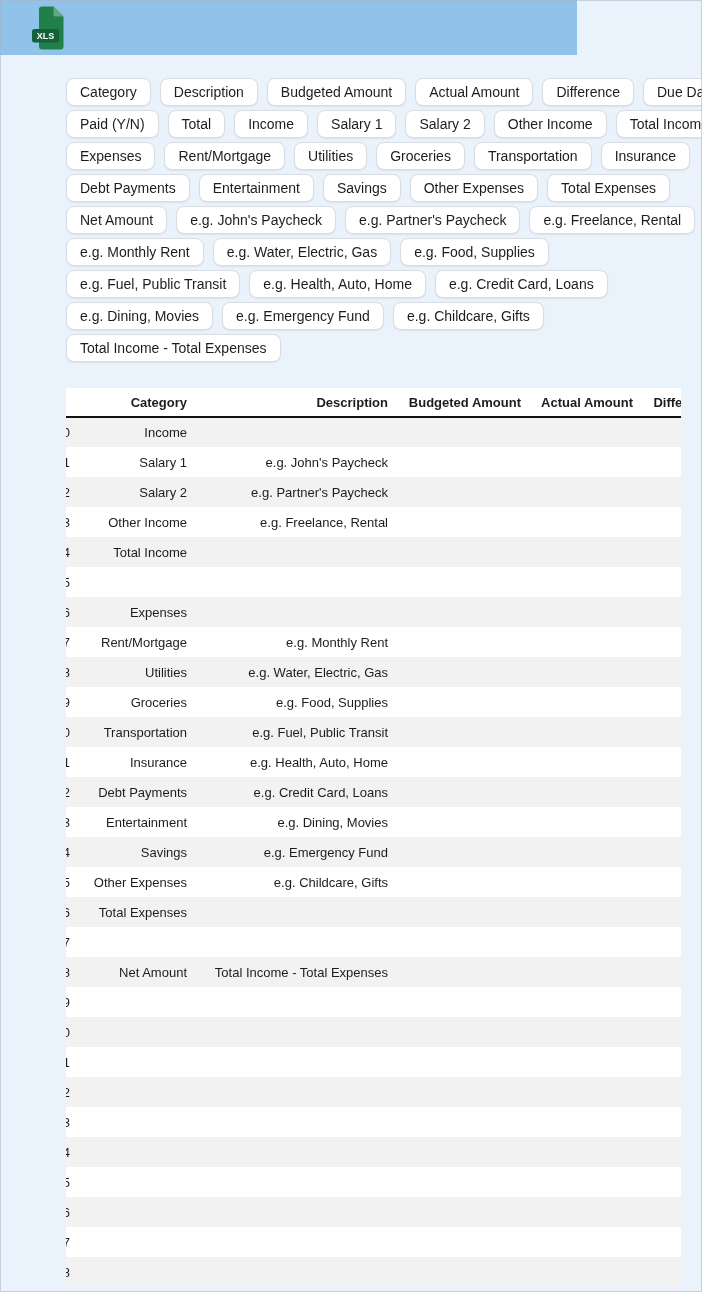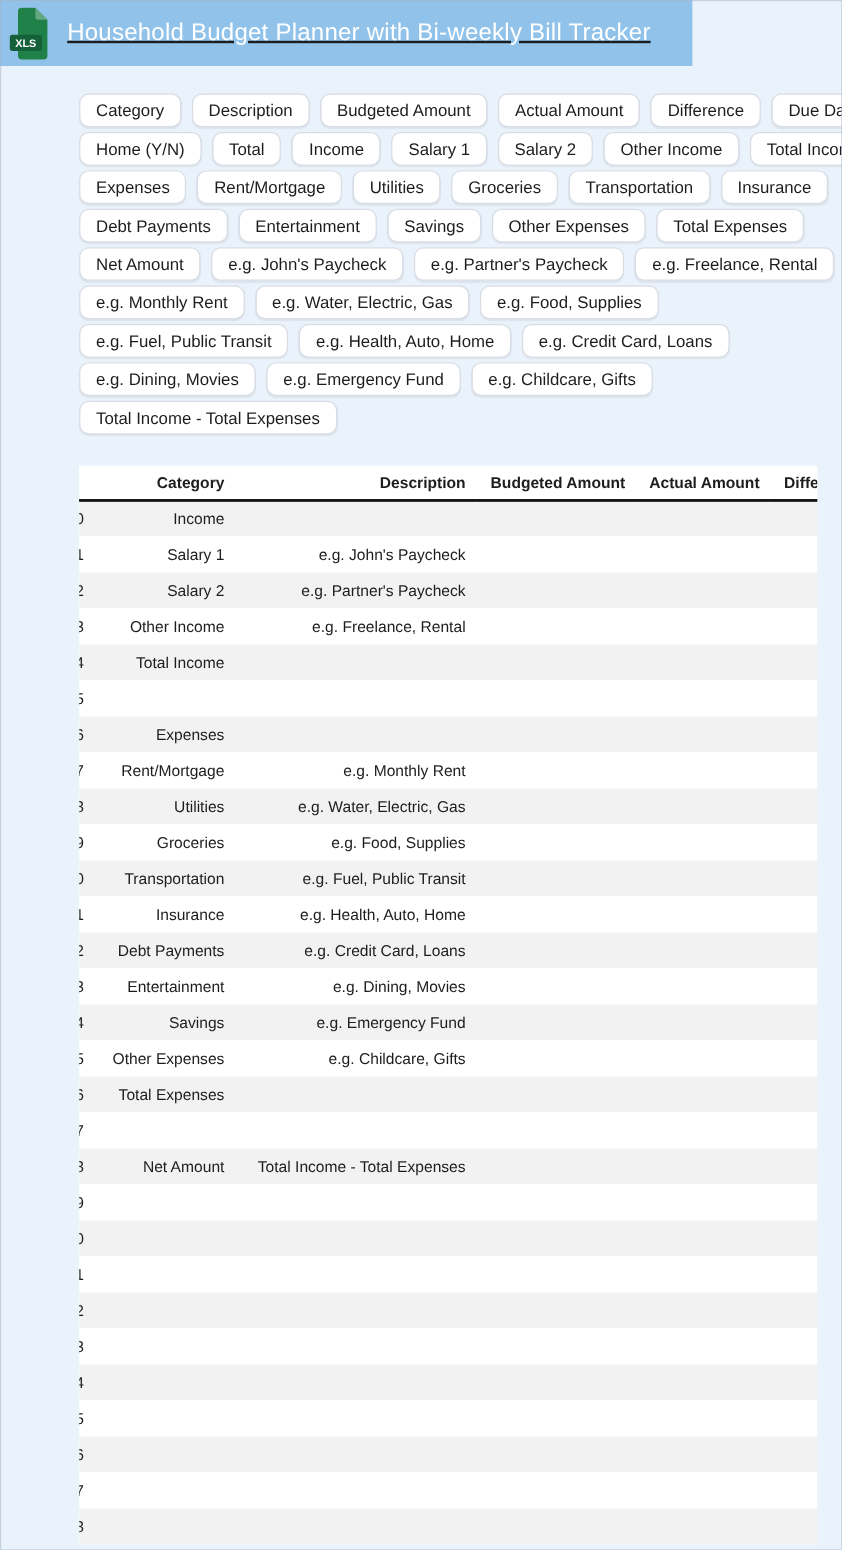--- a/index.html
+++ b/index.html
@@ -21,21 +21,21 @@
     overflow:hidden;
   }
   body::after{
     content:"";position:absolute;inset:0;pointer-events:none;
     box-shadow:inset 0 0 0 1px rgba(165,180,200,.55);
   }
   
   .titlebar{
     position:absolute;left:0;top:0;width:577px;height:55px;
     background:var(--header-bg,#90c2ea);
-    display:flex;align-items:center;padding-left:8px;text-decoration:underline;
+    display:flex;align-items:center;padding-left:32px;
   }
   .file-icon{width:32px;height:44px;flex:0 0 auto;display:block}
   .title{
     color:#ffffff;font-size:20px;font-weight:500;margin-left:16px;
     letter-spacing:.2px;white-space:nowrap;
   }
   
   .chips-area{
     position:absolute;left:66px;top:78px;
     display:flex;flex-direction:column;gap:4px;
@@ -70,34 +70,33 @@
 </head>
 <body>
 
 <div class="titlebar">
   <svg class="file-icon" viewBox="0 0 32 44" aria-hidden="true">
     <path d="M10 0.5 h11.5 L31.5 10.5 V40.5 a3 3 0 0 1 -3 3 H10 a3 3 0 0 1 -3 -3 V3.5 a3 3 0 0 1 3 -3 z" fill="#1f8148"></path>
     <path d="M21.5 0.5 l10 10 h-8 a2 2 0 0 1 -2 -2 z" fill="#63a880"></path>
     <rect x="0" y="23" width="27" height="13.5" rx="2.5" fill="#14603a"></rect>
     <text x="13.5" y="33" text-anchor="middle" font-size="9" font-weight="bold" fill="#ffffff" font-family="Liberation Sans, sans-serif">XLS</text>
   </svg>
-  <div class="title">Household Budget Planner with Bi-weekly Bill Tracker</div>
 </div>
 
 <div class="chips-area">
     <div class="chip-row">
       <div class="chip">Category</div>
       <div class="chip">Description</div>
       <div class="chip">Budgeted Amount</div>
       <div class="chip">Actual Amount</div>
       <div class="chip">Difference</div>
       <div class="chip">Due Date</div>
     </div>
     <div class="chip-row">
-      <div class="chip">Home (Y/N)</div>
+      <div class="chip">Paid (Y/N)</div>
       <div class="chip">Total</div>
       <div class="chip">Income</div>
       <div class="chip">Salary 1</div>
       <div class="chip">Salary 2</div>
       <div class="chip">Other Income</div>
       <div class="chip">Total Income</div>
     </div>
     <div class="chip-row">
       <div class="chip">Expenses</div>
       <div class="chip">Rent/Mortgage</div>

